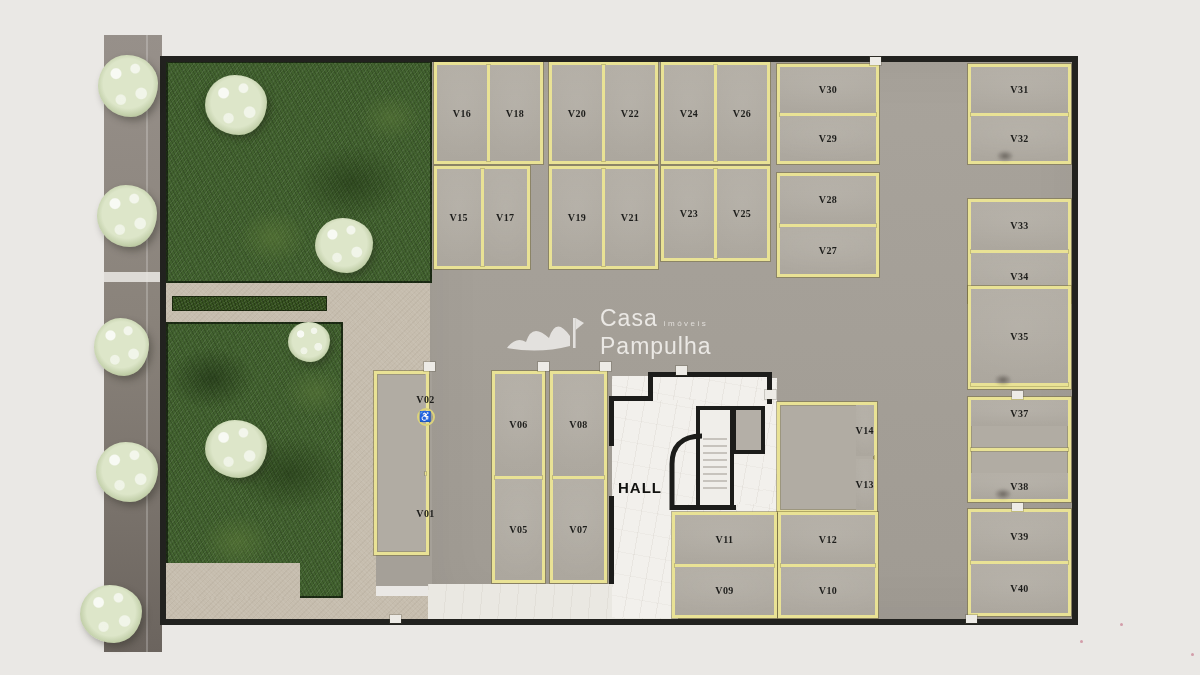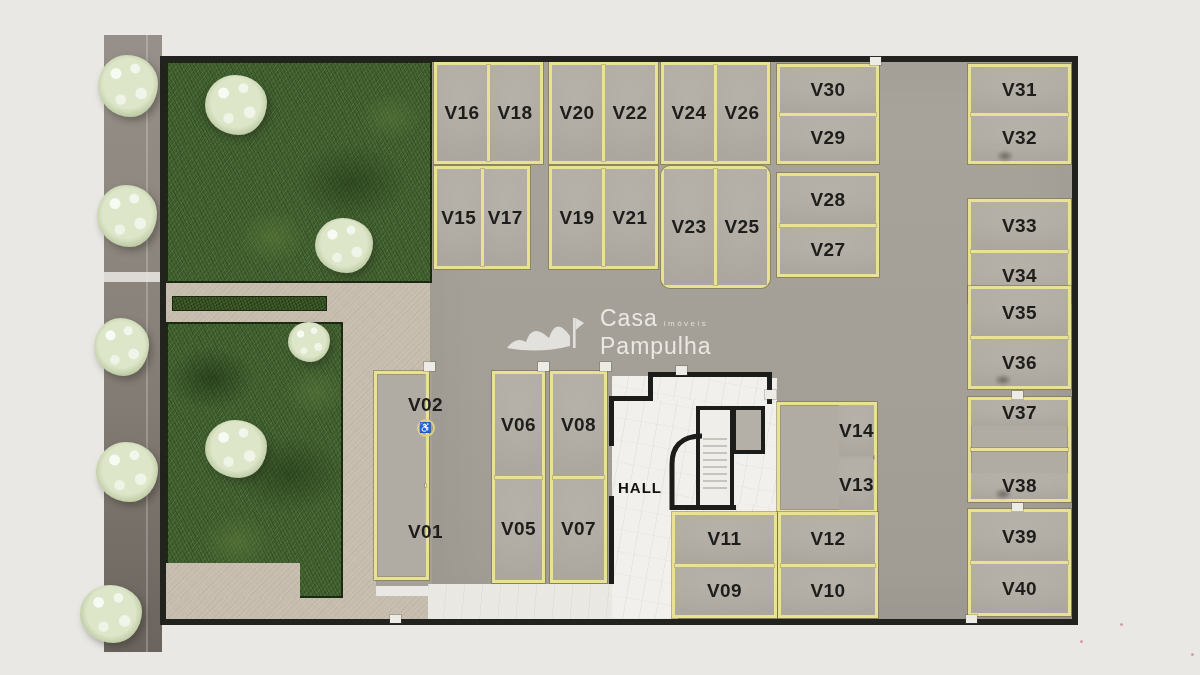--- a/index.html
+++ b/index.html
@@ -63,21 +63,21 @@
         display:flex;}
   .pair-v{flex-direction:row;}
   .pair-h{flex-direction:column;}
   .cell{position:relative;flex:1;display:flex;align-items:center;justify-content:center;
         background:
           radial-gradient(80% 60% at 50% 40%, rgba(255,255,255,.07), transparent),
           linear-gradient(180deg,#b3aea5,#aca79e);}
   .cell-acc{flex-direction:column;justify-content:flex-start;padding-top:20px;gap:3px;}
   .div-v{width:3px;background:#e9e295;box-shadow:0 0 0 1px rgba(108,98,42,.30);}
   .div-h{height:3px;background:#e9e295;box-shadow:0 0 0 1px rgba(108,98,42,.30);}
-  .space-label{font-weight:bold;font-size:19px;color:#1d1d1b;letter-spacing:.4px;}
+  .space-label{font-weight:bold;font-size:10px;color:#1d1d1b;letter-spacing:.4px;font-family:Liberation Serif, serif;}
   .acc-icon{width:18px;height:18px;border:2px solid #ddd37a;border-radius:50%;box-sizing:border-box;
             color:#4a473f;font-size:10px;line-height:14px;text-align:center;}
 
   
   .hall-label{font-weight:bold;font-size:15px;letter-spacing:1px;color:#121210;text-align:center;}
   .logo{display:flex;align-items:center;gap:10px;opacity:.95;}
   .logo-text{color:rgba(242,240,237,.95);}
   .logo-line1{font-size:23px;font-weight:300;letter-spacing:1px;line-height:22px;}
   .logo-tag{font-size:8px;letter-spacing:2.5px;margin-left:6px;color:rgba(242,240,237,.8);}
   .logo-line2{font-size:23px;font-weight:300;letter-spacing:1px;line-height:22px;margin-top:0px;}
@@ -168,21 +168,21 @@
       </div>
       <div class="pair pair-v" style="left: 549px; top: 166px; width: 109px; height: 103px;">
         <div class="cell">
           <span class="space-label">V19</span>
         </div>
         <div class="div-v"></div>
         <div class="cell">
           <span class="space-label">V21</span>
         </div>
       </div>
-      <div class="pair pair-v" style="left: 661px; top: 166px; width: 109px; height: 122px; border-radius: 9px;">
+      <div class="pair pair-v" style="left: 661px; top: 166px; width: 109px; height: 95px;">
         <div class="cell">
           <span class="space-label">V23</span>
         </div>
         <div class="div-v"></div>
         <div class="cell">
           <span class="space-label">V25</span>
         </div>
       </div>
       <div class="pair pair-h" style="left: 777px; top: 64px; width: 102px; height: 100px;">
         <div class="cell">
@@ -218,23 +218,20 @@
         <div class="div-h"></div>
         <div class="cell">
           <span class="space-label">V34</span>
         </div>
       </div>
       <div class="pair pair-h" style="left: 968px; top: 286px; width: 103px; height: 103px;">
         <div class="cell">
           <span class="space-label">V35</span>
         </div>
         <div class="div-h"></div>
-        <div class="cell">
-          <span class="space-label">V36</span>
-        </div>
       </div>
       <div class="pair pair-h" style="left: 968px; top: 397px; width: 103px; height: 105px; gap: 22px;">
         <div class="cell">
           <span class="space-label">V37</span>
         </div>
         <div class="div-h"></div>
         <div class="cell">
           <span class="space-label">V38</span>
         </div>
       </div>
@@ -267,21 +264,21 @@
       </div>
       <div class="pair pair-h" style="left: 778px; top: 512px; width: 100px; height: 106px;">
         <div class="cell">
           <span class="space-label">V12</span>
         </div>
         <div class="div-h"></div>
         <div class="cell">
           <span class="space-label">V10</span>
         </div>
       </div>
-      <div class="pair pair-h" style="left: 374px; top: 371px; width: 55px; height: 209px; padding-left: 48px;">
+      <div class="pair pair-h" style="left: 374px; top: 371px; width: 55px; height: 184px; padding-left: 48px;">
         <div class="cell cell-acc">
           <span class="space-label">V02</span>
           <span class="acc-icon">♿</span>
         </div>
         <div class="div-h"></div>
         <div class="cell">
           <span class="space-label">V01</span>
         </div>
       </div>
       <div class="pair pair-h" style="left: 492px; top: 371px; width: 53px; height: 212px;">

